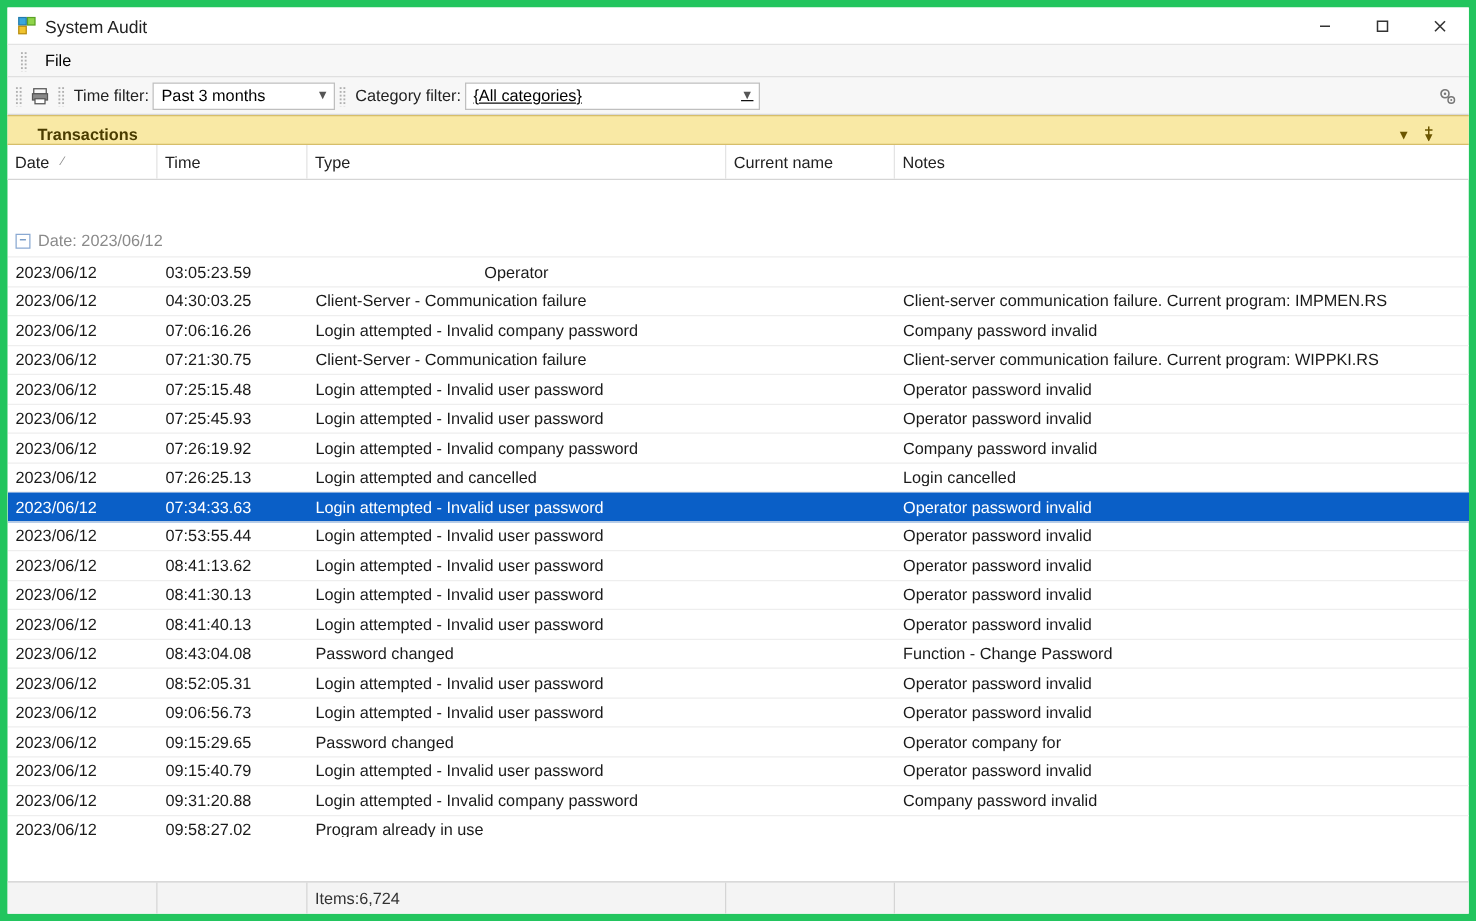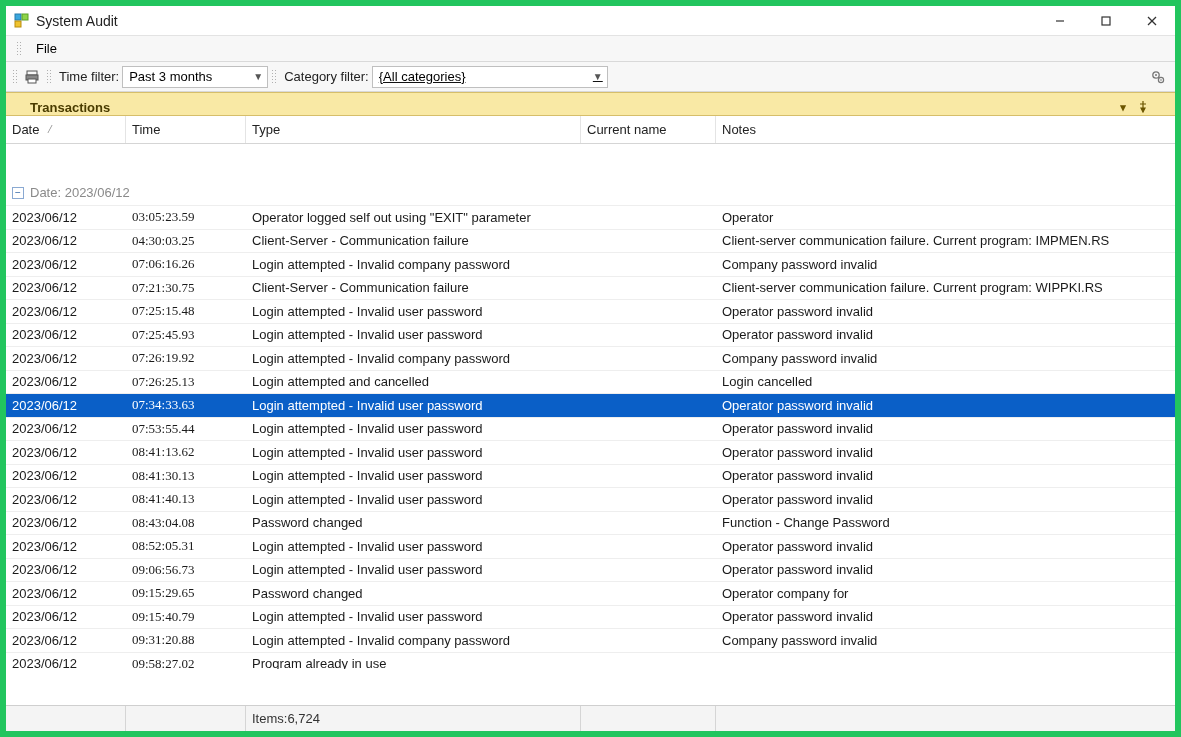--- a/index.html
+++ b/index.html
@@ -192,21 +192,21 @@
     background: #0a5fc7;
     color: #fff;
   }
   .cell {
     padding-left: 6px;
     white-space: nowrap;
     overflow: hidden;
     text-overflow: ellipsis;
   }
   .cell.date { width: 120px; }
-  .cell.time { width: 120px; font-family: Liberation Serif, serif; }
+  .cell.time { width: 120px; }
   .cell.type { width: 335px; }
   .cell.op   { width: 135px; }
   .cell.notes{ flex: 1; padding-right: 6px; }
 
   
   .grid-footer {
     height: 26px;
     display: flex;
     align-items: center;
     background: #f4f4f4;
@@ -329,21 +329,20 @@
 
     <div class="grid-body">
       <div class="group-row">
         <span class="collapse-icon">−</span>
         <span>Date: 2023/06/12</span>
       </div>
       <div id="rows-container">
           <div class="row">
             <div class="cell date">2023/06/12</div>
             <div class="cell time">03:05:23.59</div>
-            <div class="cell type">Operator logged self out using "EXIT" parameter</div>
             <div class="cell op"></div>
             <div class="cell notes">Operator</div>
           </div>
           <div class="row">
             <div class="cell date">2023/06/12</div>
             <div class="cell time">04:30:03.25</div>
             <div class="cell type">Client-Server - Communication failure</div>
             <div class="cell op"></div>
             <div class="cell notes">Client-server communication failure. Current program: IMPMEN.RS</div>
           </div>

